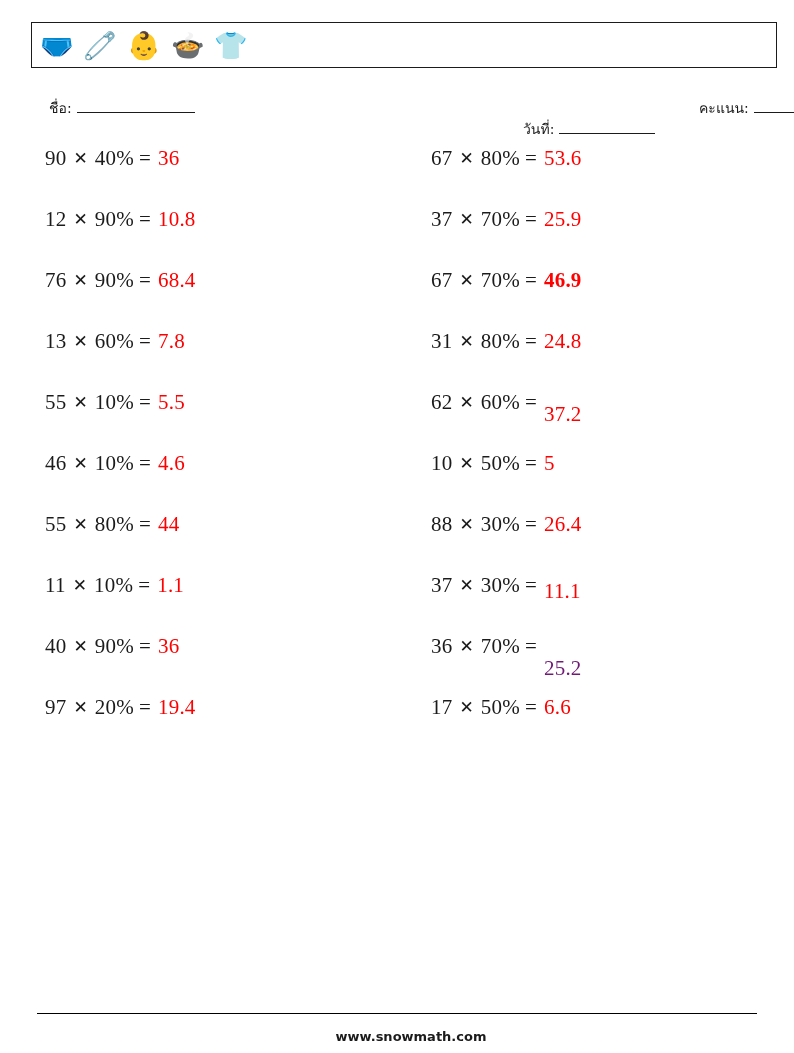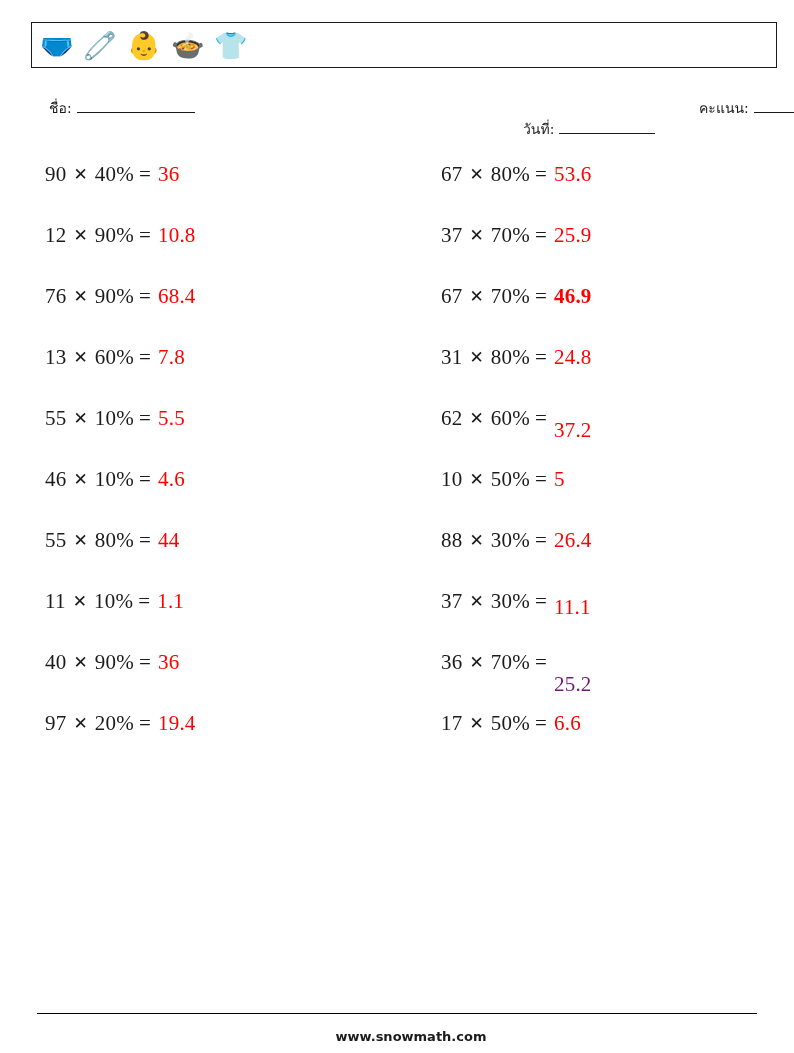--- a/index.html
+++ b/index.html
@@ -83,25 +83,25 @@
     height: 13px;
   }
   .blank-name  { width: 118px; }
   .blank-date  { width: 96px; }
   .blank-score { width: 66px; }
 
   
   .problems {
     position: absolute;
     left: 31px;
-    top: 144px;
+    top: 128px;
     width: 746px;
     display: grid;
     grid-template-columns: 350px 350px;
-    column-gap: 46px;
+    column-gap: 36px;
     grid-auto-rows: 61px;
   }
   .problem {
     display: flex;
     align-items: center;
     font-size: 21px;
     line-height: 1;
     white-space: nowrap;
     letter-spacing: 0.2px;
     padding-left: 14px;

